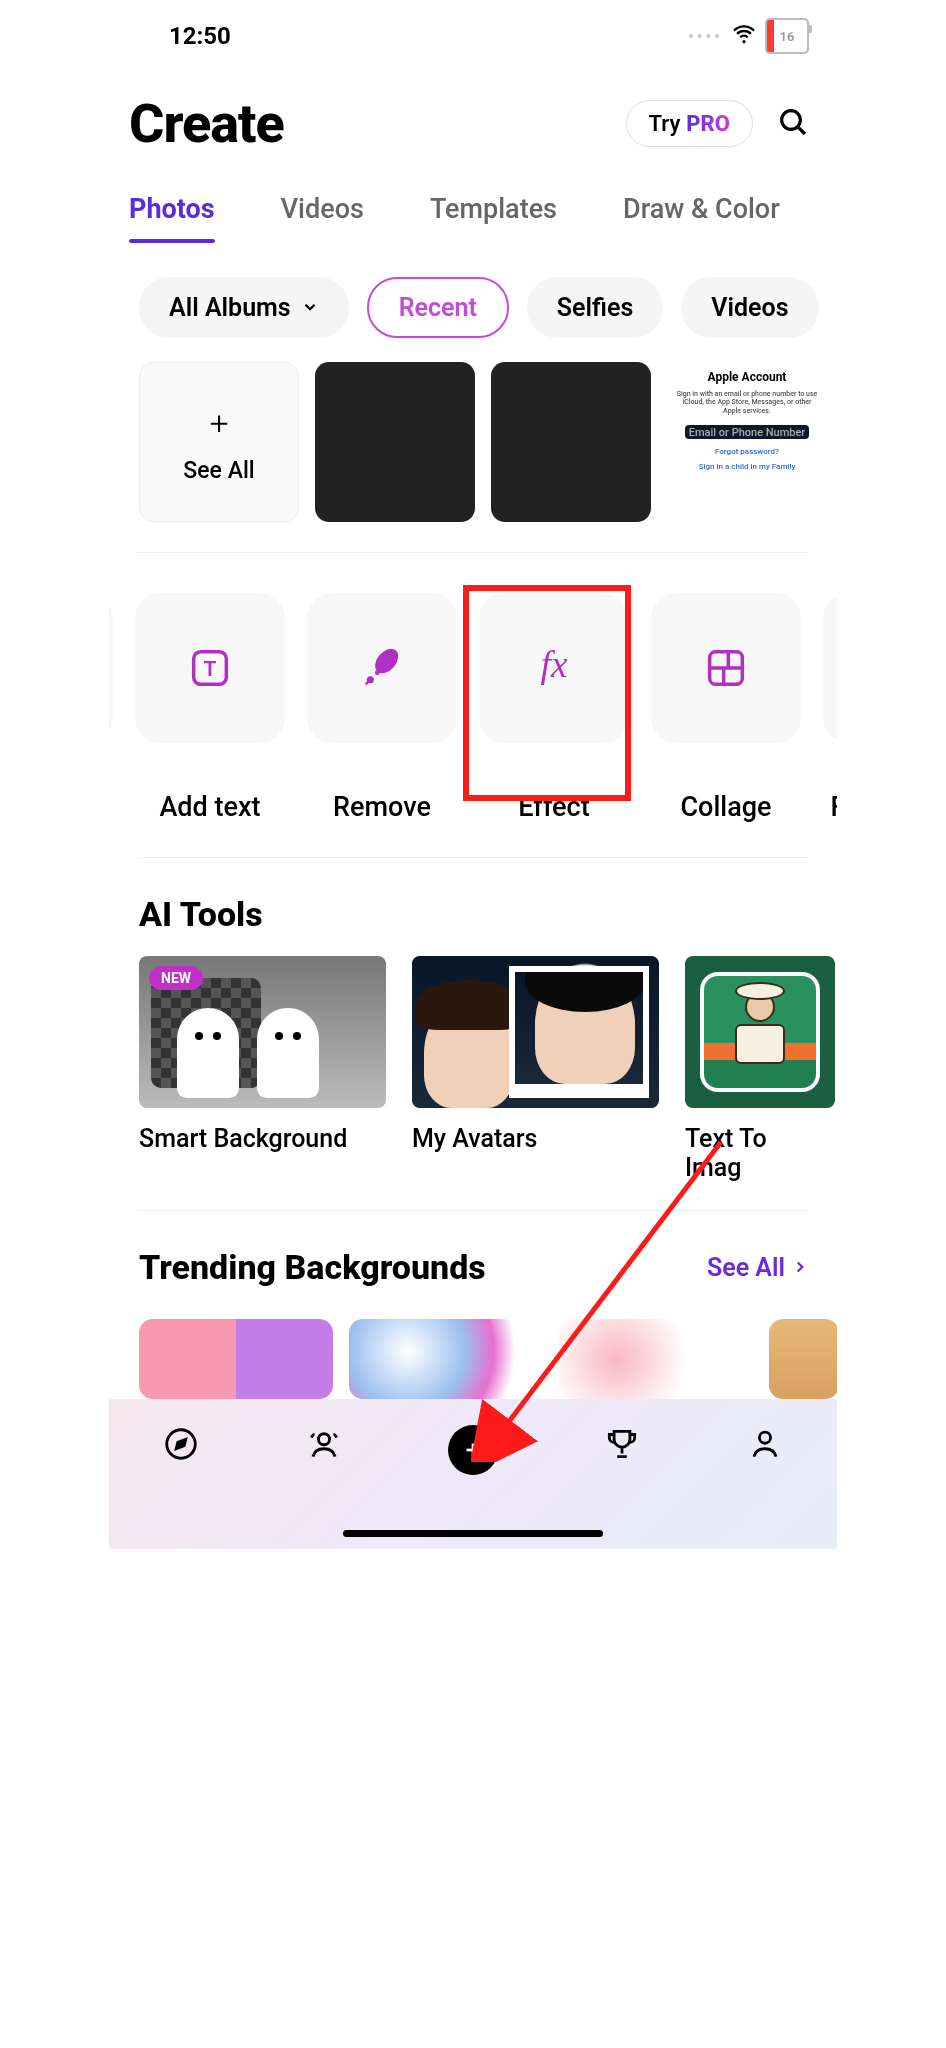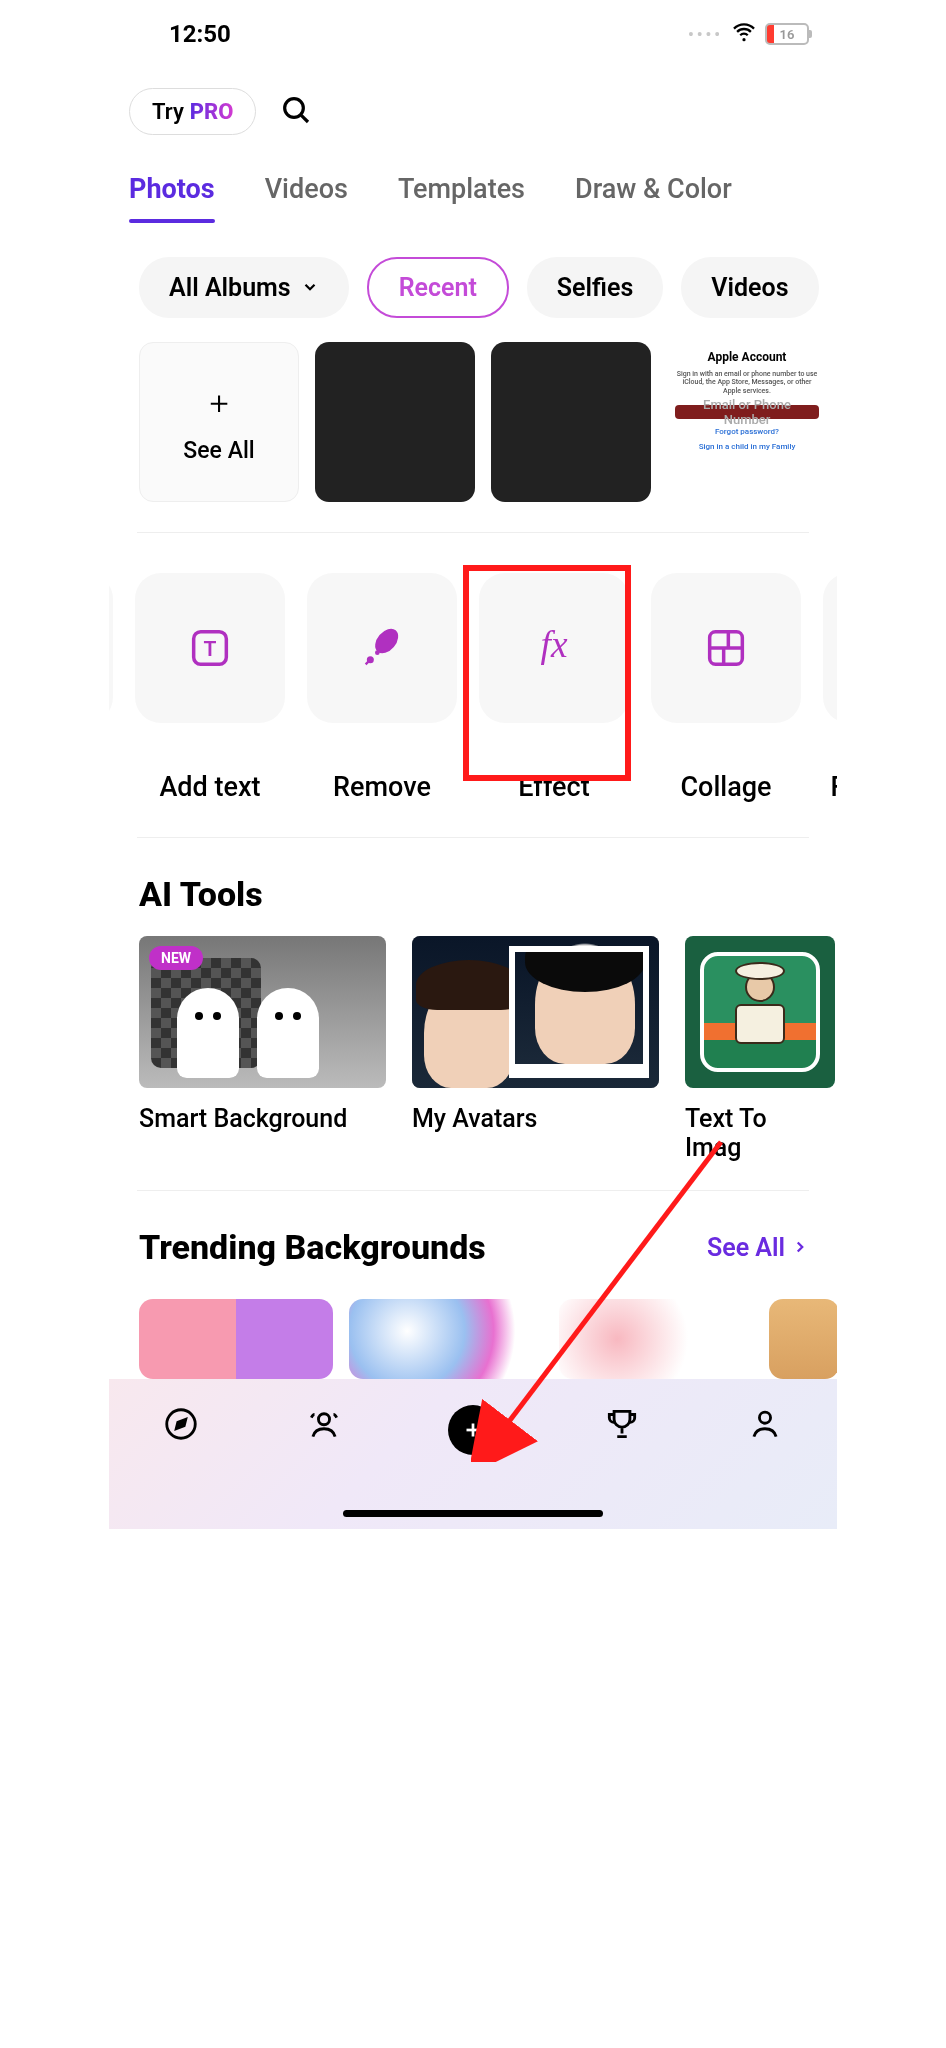--- a/index.html
+++ b/index.html
@@ -17,21 +17,21 @@
     justify-content: space-between;
     align-items: center;
     padding: 18px 28px 8px 60px;
     font-size: 24px;
     font-weight: 700;
   }
   .status-right { display: flex; align-items: center; gap: 8px; }
   .dots { color: #c8c8c8; letter-spacing: 3px; font-size: 16px; }
   .battery {
     display: inline-flex; align-items: center;
-    width: 44px; height: 22px;
+    width: 44px; height: 36px;
     border: 2px solid #bbb; border-radius: 5px;
     position: relative; padding: 2px;
     font-size: 12px; font-weight: 600; color: #fff;
     background: linear-gradient(to right, #ff3b30 0%, #ff3b30 18%, transparent 18%);
   }
   .battery span { position: absolute; left: 50%; top: 50%; transform: translate(-50%,-50%); color:#999; font-size:13px;}
   .battery::after { content:""; position:absolute; right:-5px; top:5px; width:3px; height:8px; background:#bbb; border-radius:0 2px 2px 0;}
   
   .header {
     display: flex; justify-content: space-between; align-items: center;
@@ -44,21 +44,21 @@
     padding: 10px 22px; font-size: 22px; font-weight: 600;
     display:flex; gap:6px;
   }
   .try-pro .pro {
     font-weight: 800;
     background: linear-gradient(90deg,#5b2be0,#d23bd2);
     -webkit-background-clip: text; background-clip:text; color: transparent;
   }
   .search-icon svg { width: 32px; height: 32px; }
   
-  .tabs { display: flex; gap: 50px; padding: 22px 20px 0 20px; font-size: 27px; color:#666; font-weight:500;}
+  .tabs { display: flex; gap: 66px; padding: 22px 20px 0 20px; font-size: 27px; color:#666; font-weight:500;}
   .tab { padding-bottom: 18px; position:relative; }
   .tab.active { color:#5b2be0; font-weight:700; }
   .tab.active::after { content:""; position:absolute; left:0; right:0; bottom:0; height:4px; background:#5b2be0; border-radius:2px;}
   
   .chips { display:flex; gap:18px; padding: 34px 0 0 30px; overflow:hidden;}
   .chip {
     background:#f5f5f5; border-radius: 30px; padding: 14px 30px;
     font-size: 25px; font-weight:600; white-space:nowrap;
     display:flex; align-items:center; gap:10px;
   }
@@ -70,21 +70,21 @@
     width:160px; height:160px; border-radius:14px; flex-shrink:0;
     background:#eee; display:flex; flex-direction:column; align-items:center; justify-content:center;
     font-size:23px; font-weight:500; position:relative; overflow:hidden;
   }
   .thumb.see-all { background:#fafafa; border:1.5px solid #eee; gap:12px;}
   .thumb.see-all .plus { font-size:32px; font-weight:300;}
   .thumb.split { display:flex; flex-direction:row; gap:2px; background:#222;}
   .thumb.split > div{ flex:1; position:relative; background:#3a3a3a; overflow:hidden;}
   .thumb.apple{ background:#fff; padding:6px; font-size:9px; display:flex; flex-direction:column; gap:6px; color:#555; text-align:center; justify-content:flex-start;}
   .thumb.apple .hdr{ font-weight:700; font-size:12px; color:#000; margin-top:2px;}
-  .thumb.apple .field{ background:#7f1d1d; border-radius:4px; height:14px; margin:4px 2px 2px; font-size:13px; color:#aaa; display:flex;align-items:center;padding:0 4px;}
+  .thumb.apple .field{ background:#0f172a; border-radius:4px; height:14px; margin:4px 2px 2px; font-size:11px; color:#aaa; display:flex;align-items:center;padding:0 4px;}
   .thumb.apple .link{ color:#2a6fd6; font-size:8px;}
   .divider{ height:1px; background:#eee; margin:0 28px;}
   
   .tools { display:flex; gap:22px; padding:40px 0 34px 0; overflow:hidden; position:relative;}
   .tool { display:flex; flex-direction:column; align-items:center; gap:16px; flex-shrink:0;}
   .tool-tile {
     width:150px; height:150px; border-radius:26px; background:#f7f7f7;
     display:flex; align-items:center; justify-content:center;
   }
   .tool-tile svg{ width:56px; height:56px;}
@@ -169,20 +169,21 @@
           <path d="M12 18.5a1.5 1.5 0 100 3 1.5 1.5 0 000-3zm-4.2-3.3a6 6 0 018.4 0l-1.5 1.5a4 4 0 00-5.5 0zM4.9 12a10 10 0 0114.2 0l-1.5 1.5a8 8 0 00-11.2 0zM2 9a14 14 0 0120 0l-1.5 1.5a12 12 0 00-17 0z"></path>
         </svg>
     </span>
     <span class="battery">
         <span>16</span>
       </span>
   </div>
 </div>
 
 <div class="header">
+  <div class="title">Create</div>
   <div class="header-right">
     <div class="try-pro">
       <span>Try</span>
       <span class="pro">PRO</span>
     </div>
     <span class="search-icon">
       <svg viewBox="0 0 24 24" fill="none" stroke="#000" stroke-width="2.4">
           <circle cx="10.5" cy="10.5" r="7"></circle>
           <line x1="16" y1="16" x2="21" y2="21"></line>
         </svg>

